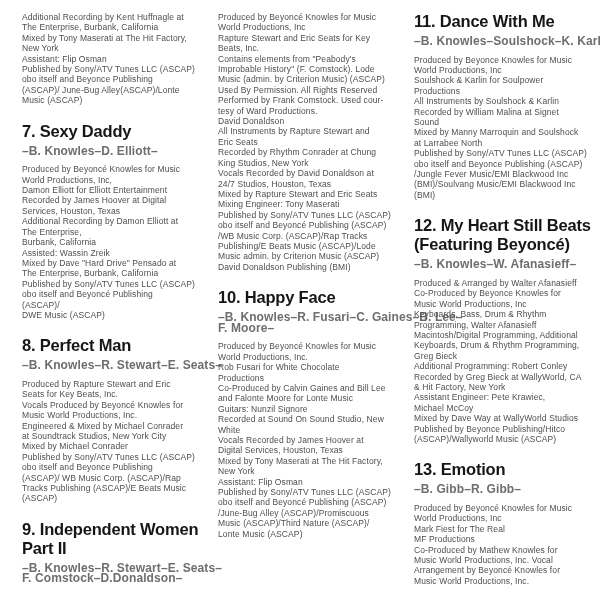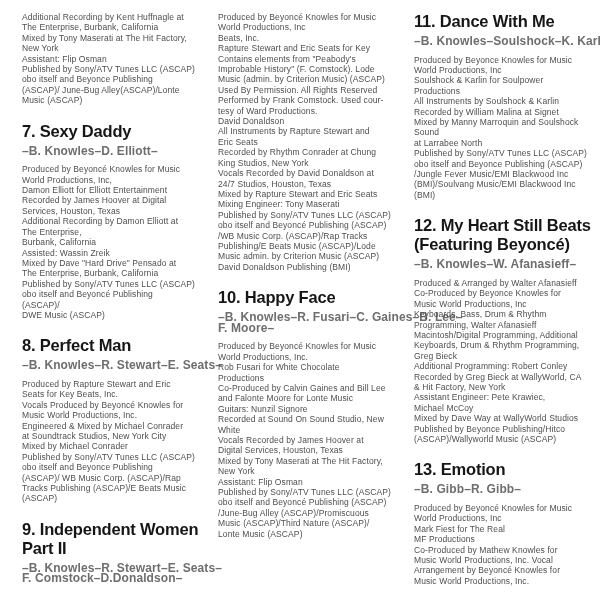--- a/index.html
+++ b/index.html
@@ -108,22 +108,22 @@
         </h2>
         <div class="writers">
           <div class="writers-line">–B. Knowles–R. Stewart–E. Seats–</div>
           <div class="writers-line">F. Comstock–D.Donaldson–</div>
         </div>
       </div>
       <div class="column">
         <div class="credit-block">
           <div class="credit-line">Produced by Beyoncé Knowles for Music</div>
           <div class="credit-line">World Productions, Inc</div>
+          <div class="credit-line">Rapture Stewart and Eric Seats for Key</div>
           <div class="credit-line">Beats, Inc.</div>
-          <div class="credit-line">Rapture Stewart and Eric Seats for Key</div>
           <div class="credit-line">Contains elements from "Peabody's</div>
           <div class="credit-line">Improbable History" (F. Comstock). Lode</div>
           <div class="credit-line">Music (admin. by Criterion Music) (ASCAP)</div>
           <div class="credit-line">Used By Permission. All Rights Reserved</div>
           <div class="credit-line">Performed by Frank Comstock. Used cour-</div>
           <div class="credit-line">tesy of Ward Productions.</div>
           <div class="credit-line">David Donaldson</div>
           <div class="credit-line">All Instruments by Rapture Stewart and</div>
           <div class="credit-line">Eric Seats</div>
           <div class="credit-line">Recorded by Rhythm Conrader at Chung</div>
@@ -175,22 +175,22 @@
         <div class="writers">
           <div class="writers-line">–B. Knowles–Soulshock–K. Karlin–</div>
         </div>
         <div class="credit-block">
           <div class="credit-line">Produced by Beyonce Knowles for Music</div>
           <div class="credit-line">World Productions, Inc</div>
           <div class="credit-line">Soulshock &amp; Karlin for Soulpower</div>
           <div class="credit-line">Productions</div>
           <div class="credit-line">All Instruments by Soulshock &amp; Karlin</div>
           <div class="credit-line">Recorded by William Malina at Signet</div>
+          <div class="credit-line">Sound</div>
           <div class="credit-line">Mixed by Manny Marroquin and Soulshock</div>
-          <div class="credit-line">Sound</div>
           <div class="credit-line">at Larrabee North</div>
           <div class="credit-line">Published by Sony/ATV Tunes LLC (ASCAP)</div>
           <div class="credit-line">obo itself and Beyonce Publishing (ASCAP)</div>
           <div class="credit-line">/Jungle Fever Music/EMI Blackwood Inc</div>
           <div class="credit-line">(BMI)/Soulvang Music/EMI Blackwood Inc</div>
           <div class="credit-line">(BMI)</div>
         </div>
         <h2 class="section-heading">
           <div class="heading-line"><span>12. </span><span>My Heart Still Beats</span></div>
           <div class="heading-line">(Featuring Beyoncé)</div>

